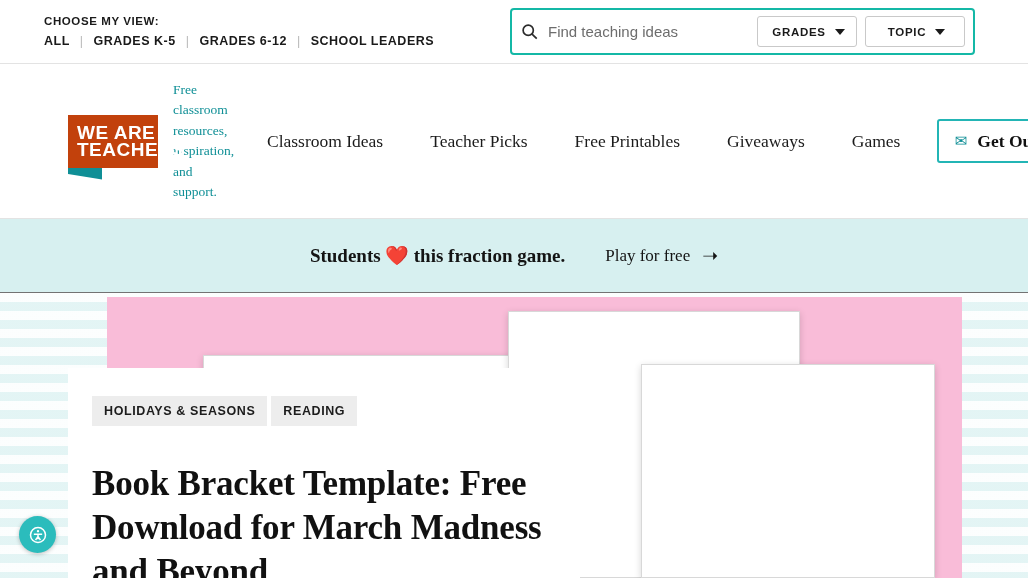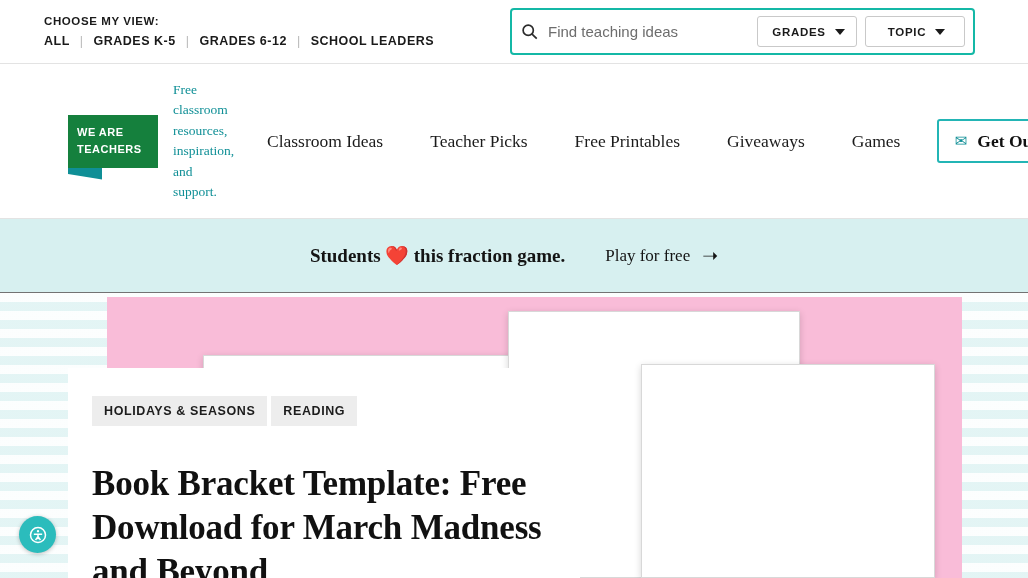--- a/index.html
+++ b/index.html
@@ -104,24 +104,24 @@
     display:flex;
     align-items:center;
     position:relative;
   }
   .logo {
     margin-left:68px;
     width:90px;
     position:relative;
   }
   .logo-box {
-    background:#15803d;
+    background:#c2410c;
     color:#fff;
     font-weight:bold;
-    font-size:11px;
+    font-size:19px;
     line-height:17px;
     letter-spacing:0.5px;
     padding:9px 0 10px 9px;
     width:90px;
   }
   .logo-underline {
     position:absolute;
     left:0; bottom:-12px;
     width:34px; height:12px;
     background:#0f8f96;

